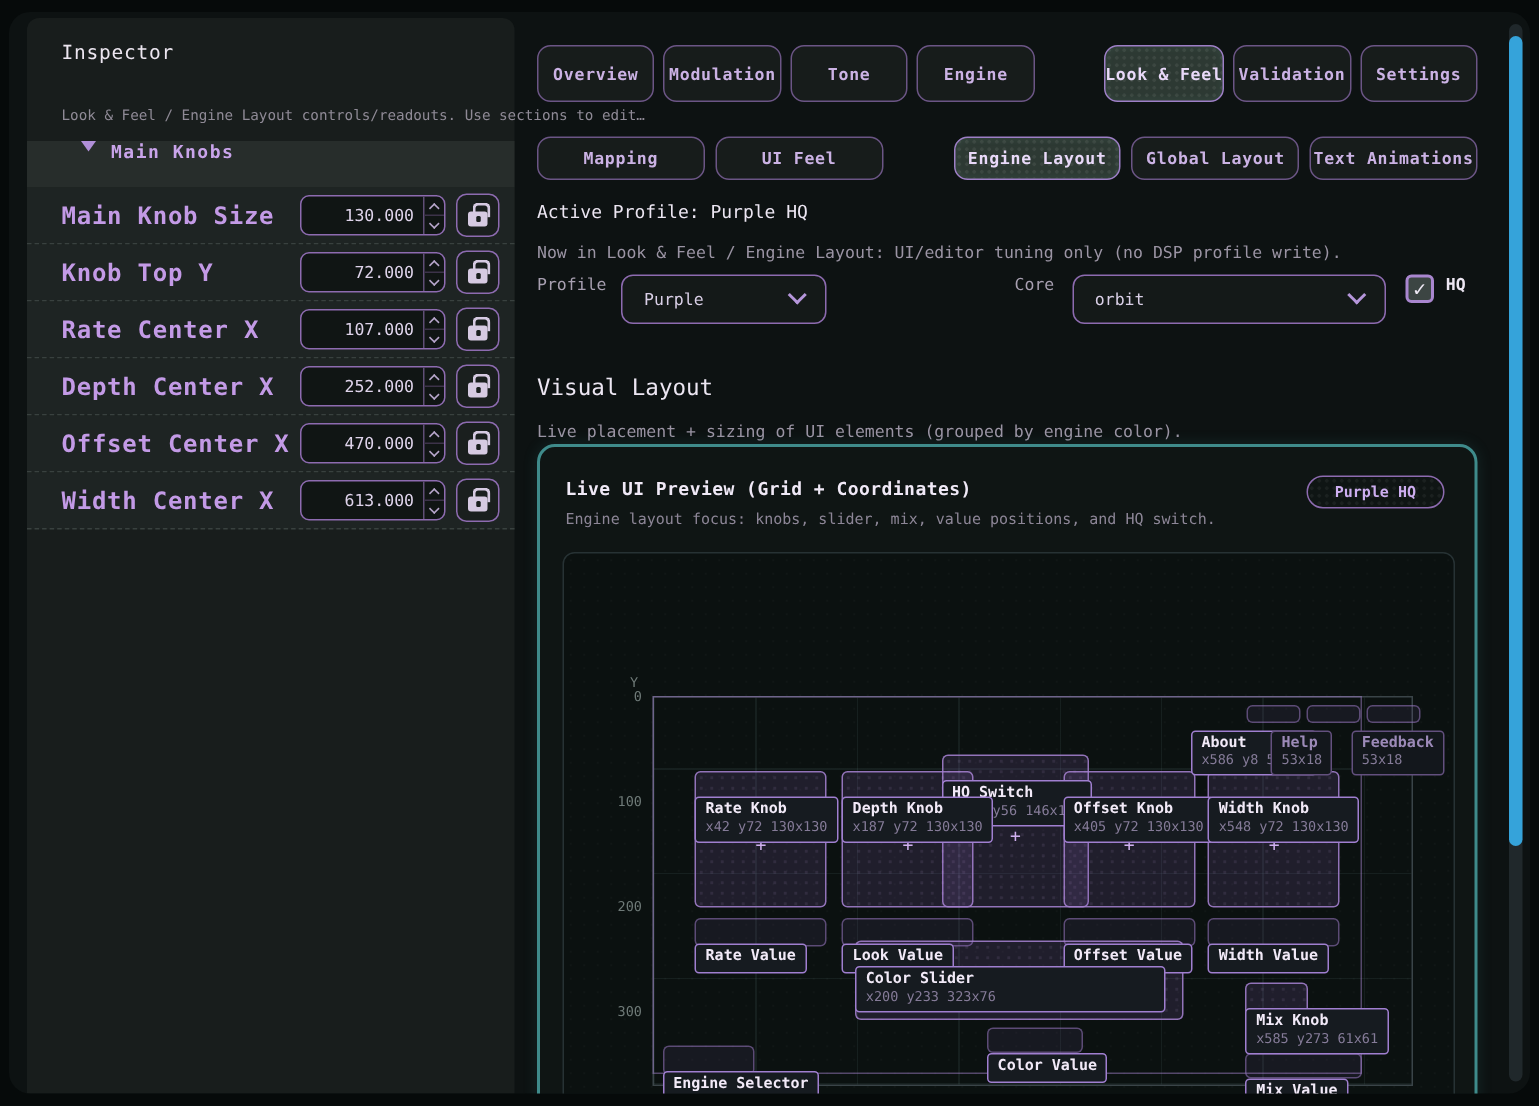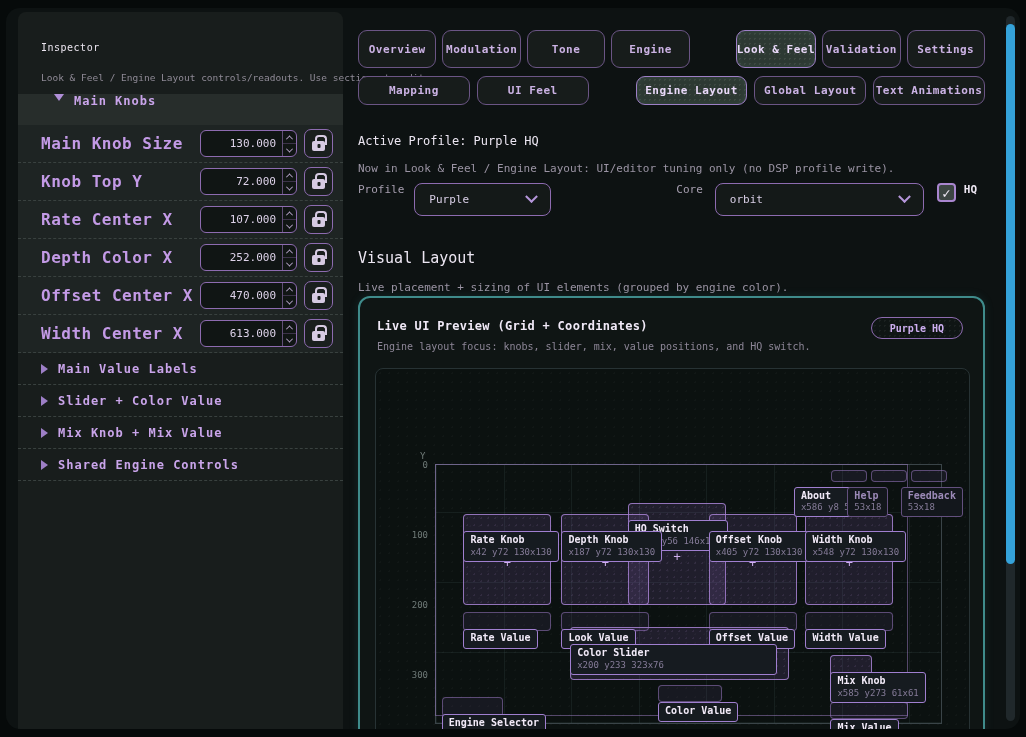--- a/index.html
+++ b/index.html
@@ -10,21 +10,21 @@
     --tab-bg:#171c1b; --tab-active-bg:#2d3933;
   }
   *{box-sizing:border-box;margin:0;padding:0;}
   html,body{width:1026px;height:737px;overflow:hidden;background:var(--body-bg);
     font-family:"DejaVu Sans Mono","Liberation Mono",monospace;}
   .page{position:absolute;inset:8px 6px;background:var(--page-bg);border-radius:14px;overflow:hidden;}
 
   
   .sidebar{position:absolute;left:12px;top:4px;width:325px;bottom:0;background:var(--panel-bg);
     border-radius:8px 8px 0 0;}
-  .sb-title{position:absolute;left:23px;top:30px;font-size:10px;color:#ece6f0;letter-spacing:.5px;}
+  .sb-title{position:absolute;left:23px;top:16px;font-size:13px;color:#ece6f0;letter-spacing:.5px;}
   .sb-desc{position:absolute;left:23px;top:60px;font-size:9.5px;color:#8f8a96;width:290px;white-space:nowrap;}
   .sb-rows{position:absolute;left:0;right:0;top:82px;}
   .sec-hdr{height:31px;background:var(--hdr-bg);display:flex;padding:0 36px;gap:10px;cursor:pointer;}
   .sec-hdr .lbl{font-weight:bold;font-size:12px;color:var(--accent-purple-bright);letter-spacing:1px;}
   .tri-down{width:0;height:0;border-left:5px solid transparent;border-right:5px solid transparent;
     border-top:7px solid #b08fd8;}
   .tri-right{width:0;height:0;border-top:5px solid transparent;border-bottom:5px solid transparent;
     border-left:7px solid #9d7fc6;}
   .field-row{height:38px;background:var(--row-bg);display:flex;align-items:center;padding:0 10px 0 23px;
     border-bottom:1px dashed #39413f;}
@@ -46,21 +46,21 @@
   .lock-icon .keyhole{position:absolute;left:50%;top:3px;width:3px;height:4px;background:#1a1f1e;
     transform:translateX(-50%);border-radius:1px;z-index:1;}
   .col-hdr{height:32px;display:flex;align-items:center;padding:0 23px;gap:10px;
     border-bottom:1px dashed #39413f;cursor:pointer;background:var(--panel-bg);}
   .col-hdr .lbl{font-weight:bold;font-size:12px;color:var(--accent-purple-bright);letter-spacing:1px;}
 
   
   .main{position:absolute;left:352px;top:0;width:627px;bottom:0;}
   .tabrow{position:absolute;left:0;width:627px;display:flex;gap:6px;}
   .tabrow.r1{top:22px;height:38px;}
-  .tabrow.r2{top:68px;height:29px;gap:7px;}
+  .tabrow.r2{top:83px;height:29px;gap:7px;}
   .tab{flex:1;background:var(--tab-bg);border:1px solid #6b5585;border-radius:9px;
     display:flex;align-items:center;justify-content:center;cursor:pointer;
     font-weight:bold;font-size:11px;color:#cbb2e4;letter-spacing:.5px;white-space:nowrap;}
   .tab.active{background:var(--tab-active-bg);border-color:#9d7fc6;color:#e9d9f9;
     background-image:radial-gradient(rgba(255,255,255,.07) 1px,transparent 1px);background-size:5px 5px;
     box-shadow:0 0 6px rgba(120,200,170,.12) inset;margin-left:40px;}
   .line-profile{position:absolute;left:0;top:126px;font-size:12px;color:#ece6f2;}
   .line-note{position:absolute;left:0;top:154px;font-size:11px;color:#9b94a4;}
   .controls{position:absolute;left:0;top:175px;height:33px;display:flex;}
   .ctl-label{font-size:11px;color:#a79fb0;}
@@ -176,21 +176,21 @@
                 </div>
               </div>
             </div>
             <div class="lock-btn">
               <span class="lock-icon">
                 <span class="keyhole"></span>
               </span>
             </div>
           </div>
           <div class="field-row">
-            <span class="flabel">Depth Color X</span>
+            <span class="flabel">Depth Center X</span>
             <div class="num-input">
               <span class="val">252.000</span>
               <div class="spin">
                 <div class="sp up">
                   <span class="chev-up"></span>
                 </div>
                 <div class="sp dn">
                   <span class="chev-dn"></span>
                 </div>
               </div>
@@ -231,38 +231,20 @@
                 <div class="sp dn">
                   <span class="chev-dn"></span>
                 </div>
               </div>
             </div>
             <div class="lock-btn">
               <span class="lock-icon">
                 <span class="keyhole"></span>
               </span>
             </div>
-          </div>
-        </div>
-      <div id="collapsed-rows">
-          <div class="col-hdr">
-            <span class="tri-right"></span>
-            <span class="lbl">Main Value Labels</span>
-          </div>
-          <div class="col-hdr">
-            <span class="tri-right"></span>
-            <span class="lbl">Slider + Color Value</span>
-          </div>
-          <div class="col-hdr">
-            <span class="tri-right"></span>
-            <span class="lbl">Mix Knob + Mix Value</span>
-          </div>
-          <div class="col-hdr">
-            <span class="tri-right"></span>
-            <span class="lbl">Shared Engine Controls</span>
           </div>
         </div>
     </div>
   </aside>
 
   <main class="main">
     <div class="tabrow r1" id="tabs-primary">
         <div class="tab">Overview</div>
         <div class="tab">Modulation</div>
         <div class="tab">Tone</div>

